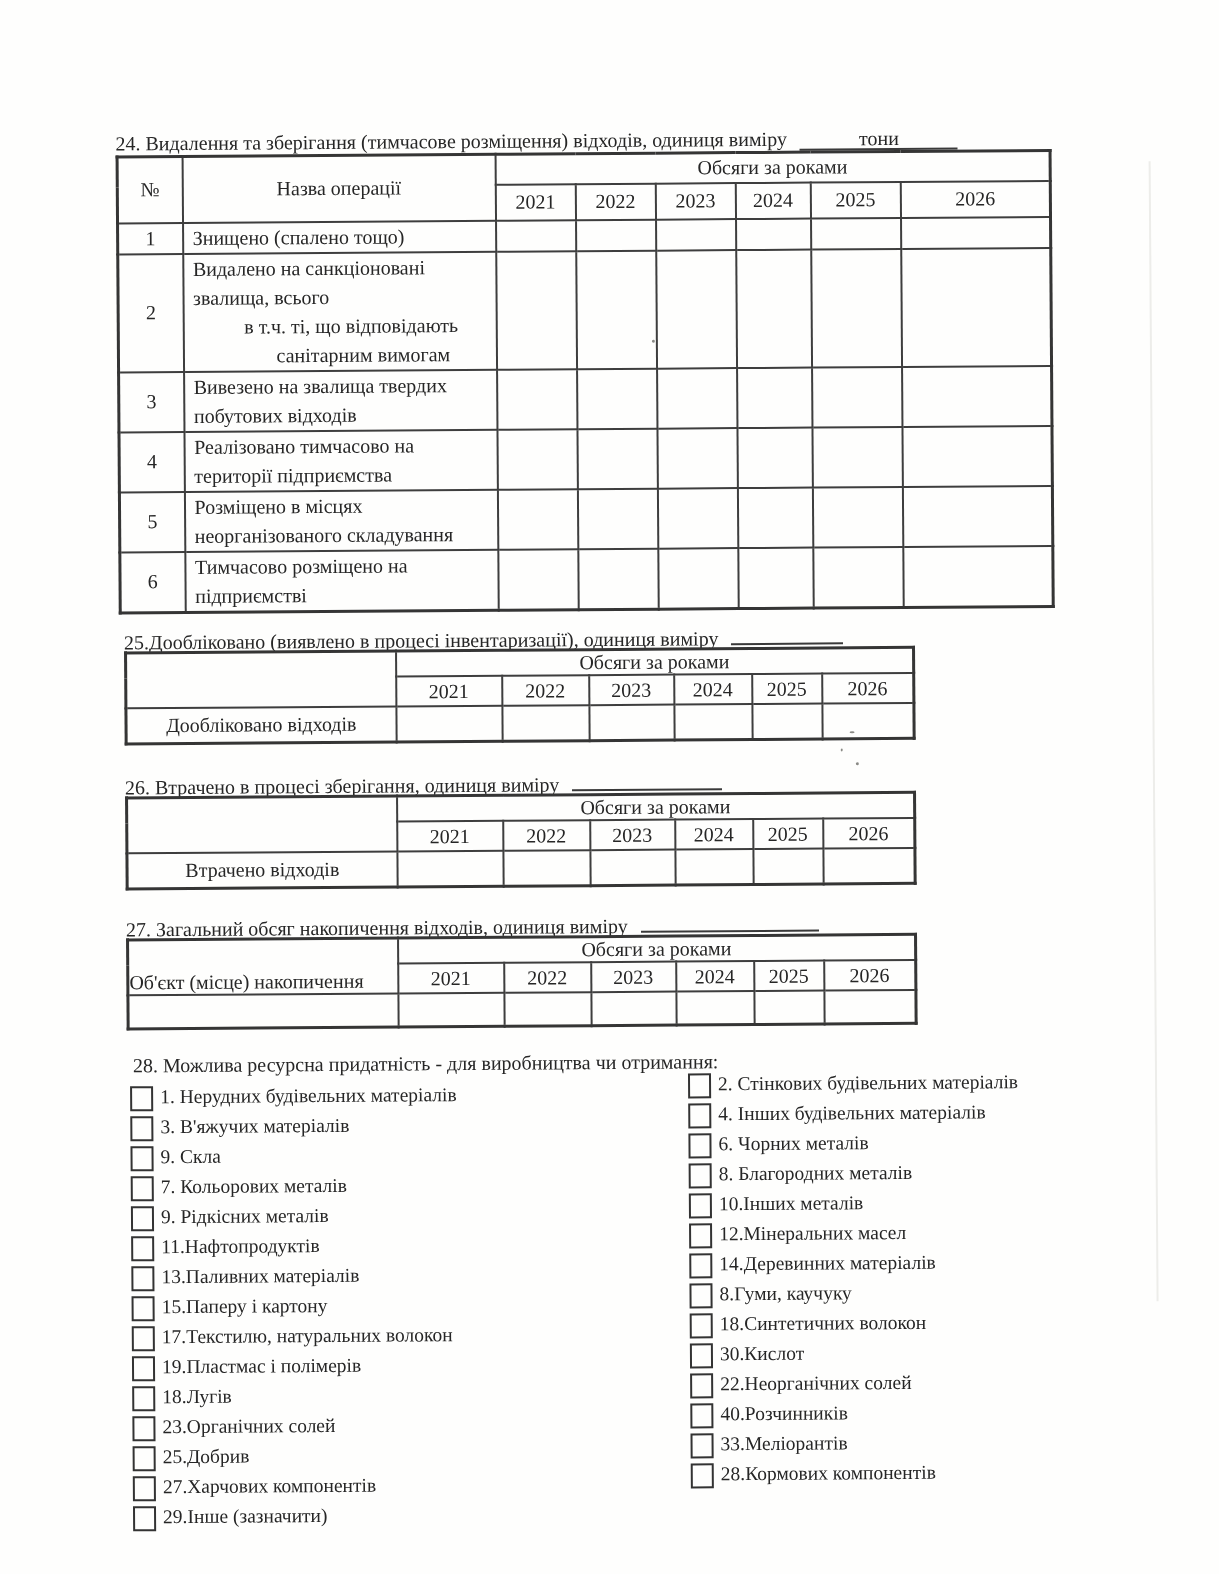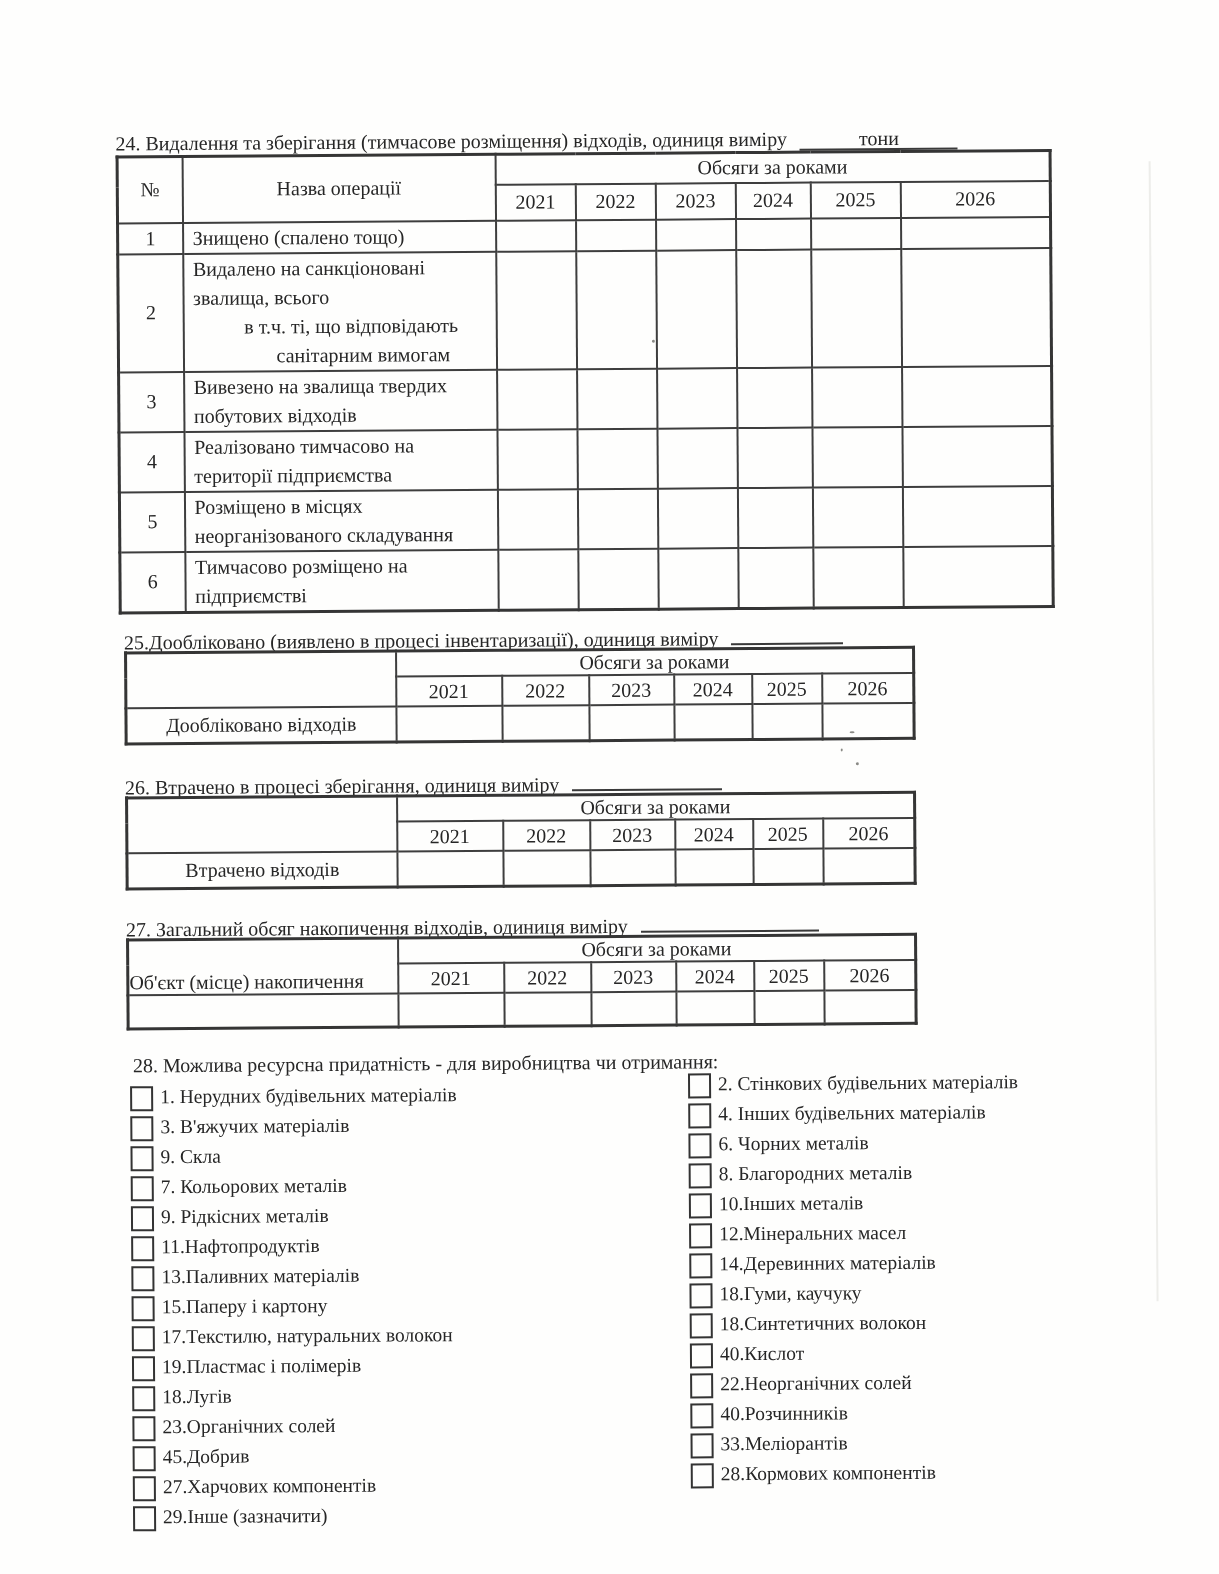--- a/index.html
+++ b/index.html
@@ -329,21 +329,21 @@
     <div class="ci">
           <span class="cb"></span>
           <span class="lb">18.Лугів</span>
         </div>
     <div class="ci">
           <span class="cb"></span>
           <span class="lb">23.Органічних солей</span>
         </div>
     <div class="ci">
           <span class="cb"></span>
-          <span class="lb">45.Добрив</span>
+          <span class="lb">25.Добрив</span>
         </div>
     <div class="ci">
           <span class="cb"></span>
           <span class="lb">27.Харчових компонентів</span>
         </div>
     <div class="ci">
           <span class="cb"></span>
           <span class="lb">29.Інше (зазначити)</span>
         </div>
   </div>
@@ -372,29 +372,29 @@
     <div class="ci">
           <span class="cb"></span>
           <span class="lb">12.Мінеральних масел</span>
         </div>
     <div class="ci">
           <span class="cb"></span>
           <span class="lb">14.Деревинних матеріалів</span>
         </div>
     <div class="ci">
           <span class="cb"></span>
-          <span class="lb">18.Гуми, каучуку</span>
+          <span class="lb">8.Гуми, каучуку</span>
         </div>
     <div class="ci">
           <span class="cb"></span>
           <span class="lb">18.Синтетичних волокон</span>
         </div>
     <div class="ci">
           <span class="cb"></span>
-          <span class="lb">40.Кислот</span>
+          <span class="lb">30.Кислот</span>
         </div>
     <div class="ci">
           <span class="cb"></span>
           <span class="lb">22.Неорганічних солей</span>
         </div>
     <div class="ci">
           <span class="cb"></span>
           <span class="lb">40.Розчинників</span>
         </div>
     <div class="ci">

